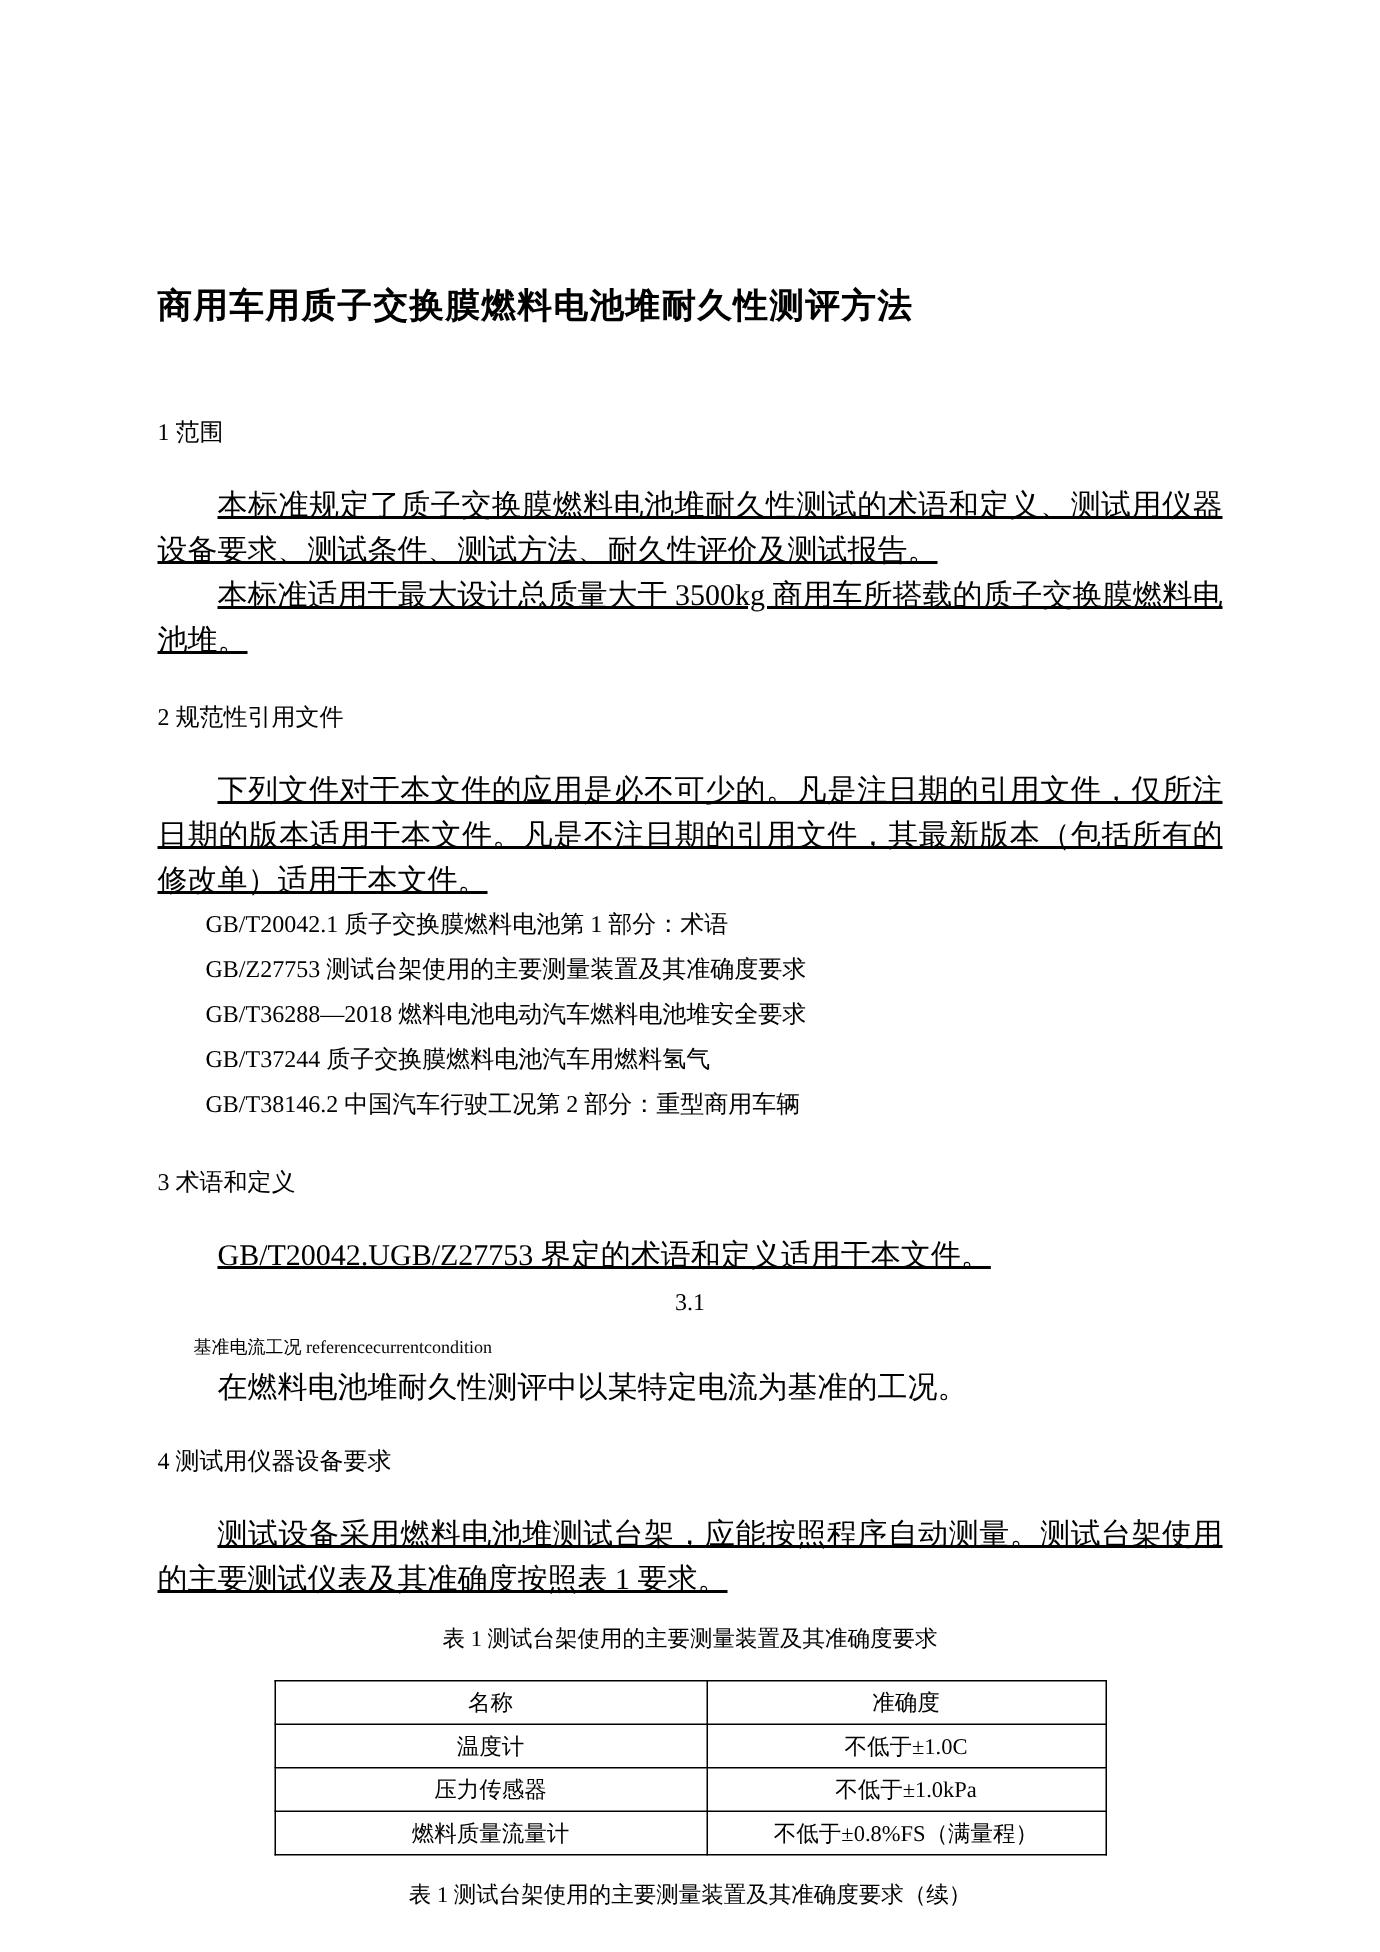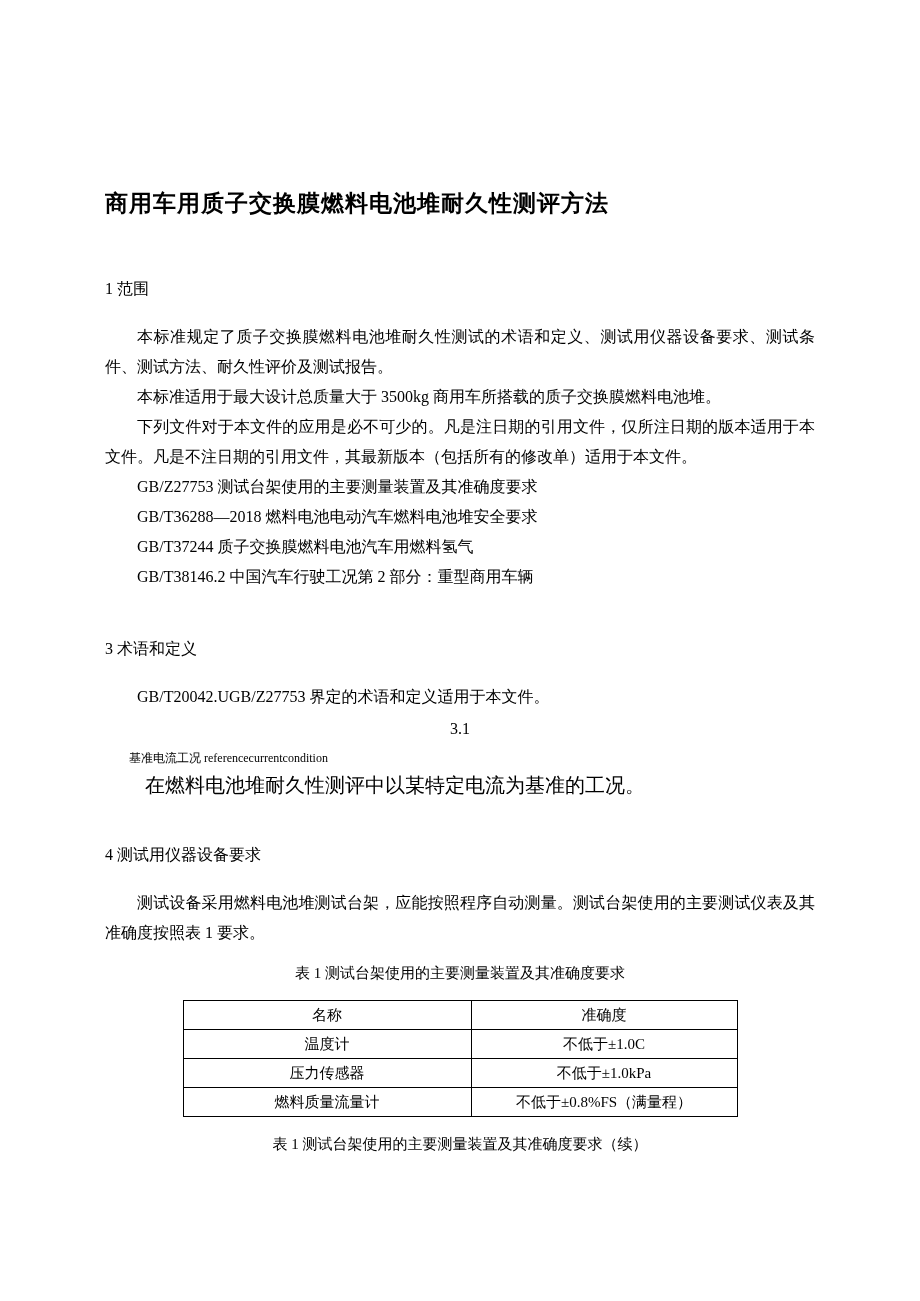--- a/index.html
+++ b/index.html
@@ -21,26 +21,27 @@
     text-align: left;
     font-size: 23px;
     font-weight: bold;
     line-height: 28px;
     margin-bottom: 56px;
     letter-spacing: 1px;
   }
   .section-heading {
     font-size: 16px;
     line-height: 30px;
-    margin: 42px 0 18px 0;
+    margin: 22px 0 18px 0;
   }
   .para {
-    font-size: 16px;
+    font-size: 20px;
     line-height: 30px;
     text-align: justify;
+    text-decoration: underline;
   }
   .indent { text-indent: 2em; }
   .refs { margin-top: 0; }
   .ref-item {
     font-size: 16px;
     line-height: 30px;
     padding-left: 2em;
   }
   .sub-number {
     font-size: 16px;
@@ -94,22 +95,24 @@
 
   <h1 class="doc-title">商用车用质子交换膜燃料电池堆耐久性测评方法</h1>
 
   <div class="section">
     <div class="section-heading">1 范围</div>
     <p class="para indent">本标准规定了质子交换膜燃料电池堆耐久性测试的术语和定义、测试用仪器设备要求、测试条件、测试方法、耐久性评价及测试报告。</p>
     <p class="para indent">本标准适用于最大设计总质量大于 3500kg 商用车所搭载的质子交换膜燃料电池堆。</p>
   </div>
 
   <div class="section">
+    <div class="section-heading">2 规范性引用文件</div>
     <p class="para indent">下列文件对于本文件的应用是必不可少的。凡是注日期的引用文件，仅所注日期的版本适用于本文件。凡是不注日期的引用文件，其最新版本（包括所有的修改单）适用于本文件。</p>
     <div class="refs">
+      <div class="ref-item">GB/T20042.1 质子交换膜燃料电池第 1 部分：术语</div>
       <div class="ref-item">GB/Z27753 测试台架使用的主要测量装置及其准确度要求</div>
       <div class="ref-item">GB/T36288—2018 燃料电池电动汽车燃料电池堆安全要求</div>
       <div class="ref-item">GB/T37244 质子交换膜燃料电池汽车用燃料氢气</div>
       <div class="ref-item">GB/T38146.2 中国汽车行驶工况第 2 部分：重型商用车辆</div>
     </div>
   </div>
 
   <div class="section">
     <div class="section-heading">3 术语和定义</div>
     <p class="para indent">GB/T20042.UGB/Z27753 界定的术语和定义适用于本文件。</p>

